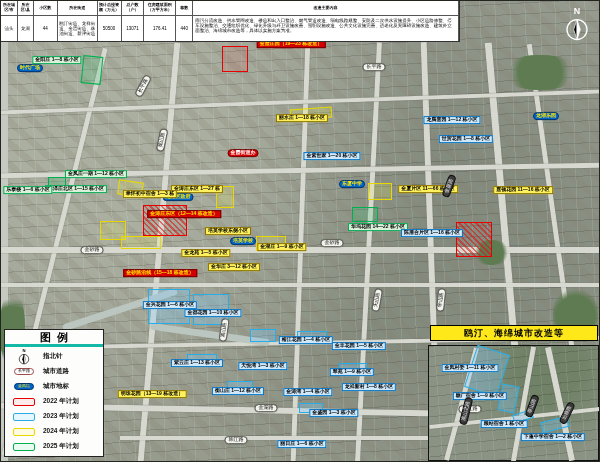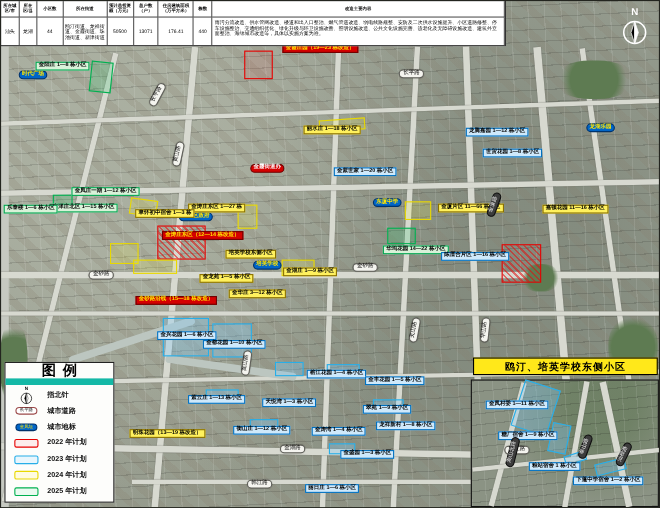--- a/index.html
+++ b/index.html
@@ -58,22 +58,22 @@
   .t-row.head{height:15px;}
   .t-row.body{flex:1 1 auto;}
   .cell{border-right:0.5px solid #555;box-sizing:border-box;display:flex;align-items:center;justify-content:center;
         text-align:center;overflow:hidden;padding:0.5px 1px;}
   .t-row.head .cell{font-size:4px;line-height:4.6px;font-weight:bold;border-bottom:0.5px solid #555;}
   .t-row.body .cell{font-size:4.5px;line-height:5.2px;}
   .cell.content{justify-content:flex-start;text-align:left;align-items:flex-start;padding:1.5px 2px;}
   
   .legend{position:absolute;left:4px;top:329px;width:100px;height:128px;z-index:9;
     background:#fdfdfb;border:1px solid #222;box-sizing:border-box;display:flex;flex-direction:column;}
-  .legend-title{height:14px;border-bottom:6px solid #14b8a6;display:flex;align-items:center;justify-content:center;
-    font-size:13px;font-weight:bold;letter-spacing:6px;text-indent:6px;text-align:right;}
+  .legend-title{height:14px;border-bottom:3px solid #14b8a6;display:flex;align-items:center;justify-content:center;
+    font-size:11px;font-weight:bold;letter-spacing:6px;text-indent:6px;text-align:right;}
   .legend-items{flex:1;display:flex;flex-direction:column;justify-content:space-around;padding:2px 0;}
   .legend-row{display:flex;align-items:center;height:14px;}
   .legend-swatch{width:38px;display:flex;align-items:center;justify-content:center;flex:0 0 auto;}
   .legend-label{font-size:6.5px;font-weight:bold;color:#111;}
   .sw-plan{width:22px;height:8px;border-radius:2px;border:1px solid;box-sizing:border-box;}
   .sw-road{font-size:4px;line-height:1.2;background:#fff;border:1px solid #9c4a4a;border-radius:7px;padding:0 3px;}
   .sw-lm{font-size:4px;line-height:1.2;background:#0065c8;color:#ffe400;border:1px solid #00336b;border-radius:7px;padding:0 3px;}
   
   .inset-title{position:absolute;left:430px;top:325px;width:168px;height:16px;z-index:9;
     background:#ffe81a;border:1px solid #000;box-sizing:border-box;display:flex;align-items:center;justify-content:center;
@@ -274,21 +274,21 @@
       </div>
       <div class="legend-row">
         <div class="legend-swatch">
           <div class="sw-plan" style="border-color: rgb(0, 176, 80); background: rgb(234, 250, 240);"></div>
         </div>
         <div class="legend-label">2025 年计划</div>
       </div>
     </div>
 </div>
 
-<div class="inset-title">鸥汀、培英学校东侧小区</div>
+<div class="inset-title">鸥汀、海绵城市改造等</div>
 <div class="north" id="north-arrow"><svg width="26" height="40" viewBox="0 0 22 36" xmlns="http://www.w3.org/2000/svg">
       <text x="11" y="9" text-anchor="middle" font-size="8" font-weight="bold" fill="#fff" font-family="Liberation Sans, sans-serif">N</text>
       <circle cx="11" cy="23" r="9" fill="none" stroke="#fff" stroke-width="1.2"></circle>
       <path d="M11 14 L8 23 L11 32 Z" fill="#000" stroke="#fff" stroke-width="0.6"></path>
       <path d="M11 14 L14 23 L11 32 Z" fill="#fff" stroke="#fff" stroke-width="0.6"></path>
     </svg></div>
 
 <div class="frame"></div>
 
 </body></html>

